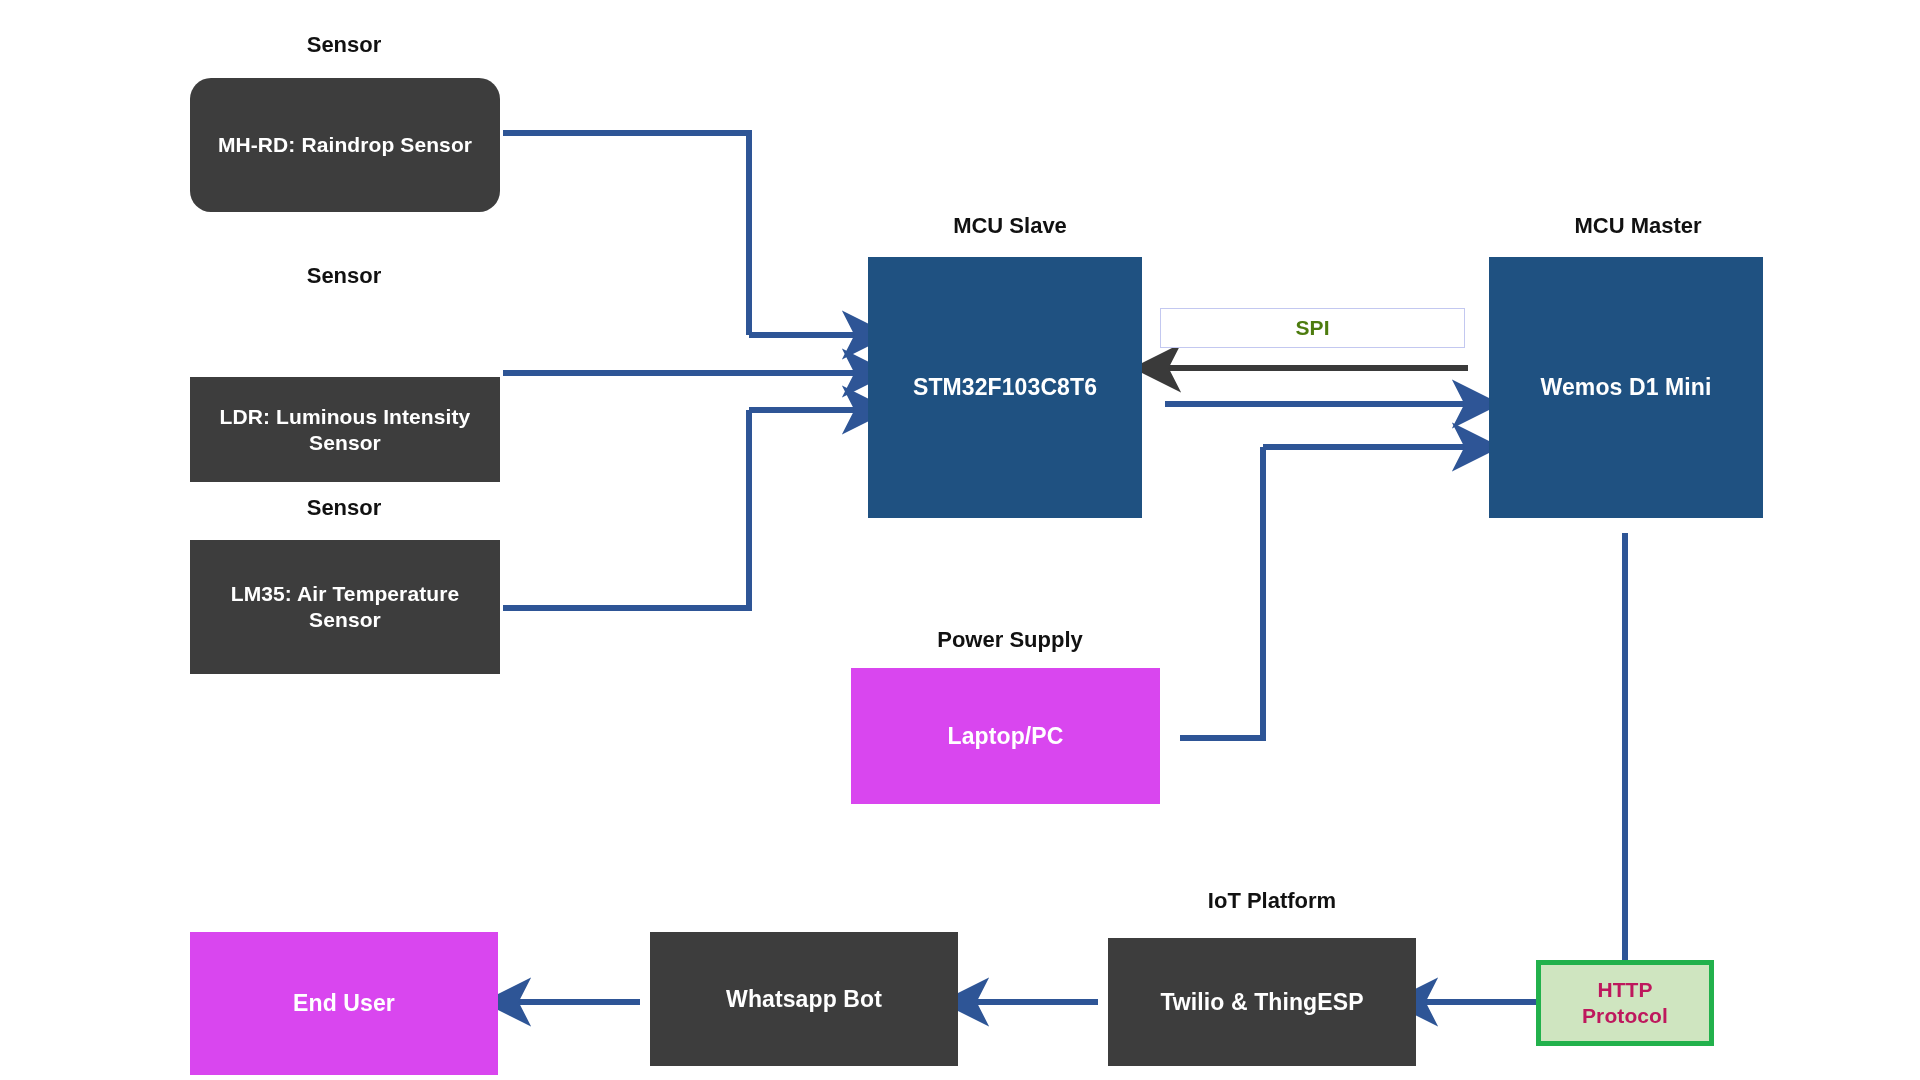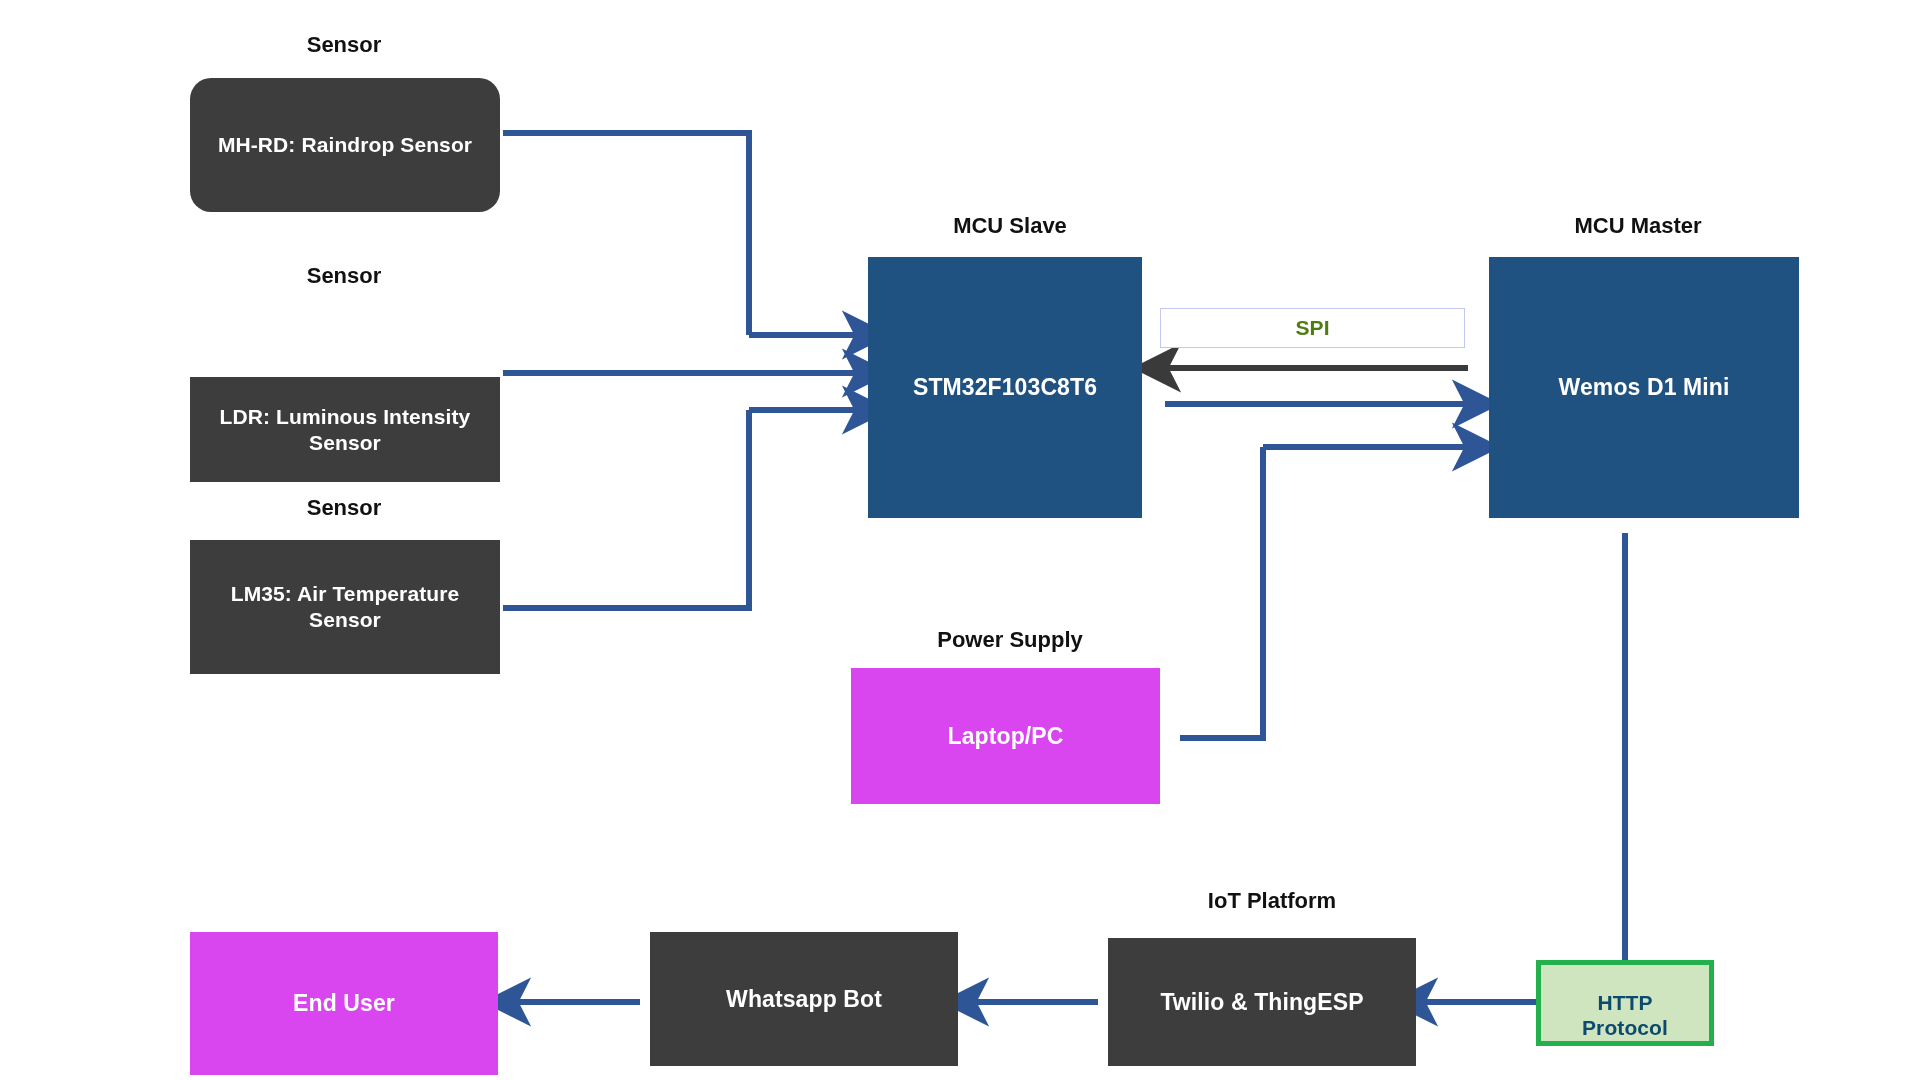--- a/index.html
+++ b/index.html
@@ -46,23 +46,22 @@
     background: #1f5181;
     color: #ffffff;
     align-items: center;
   }
   .node-green {
     background: #d946ef;
     color: #ffffff;
   }
   .node-httpbox {
     background: #cfe5c0;
-    color: #0c4a6e;
+    color: #be185d;
     border: 5px solid #22b14c;
-    align-items: flex-end;
   }
   .node-spi {
     background: #ffffff;
     color: #4d7c0f;
     border: 1px solid #c3c8f0;
   }
   .caption {
     position: absolute;
     font-weight: bold;
     color: #111111;
@@ -166,21 +165,21 @@
   </div>
 
   <div class="node node-blue" style="left:868px; top:257px; width:274px; height:261px; font-size:23px;">
     <span class="txt">STM32F103C8T6</span>
   </div>
 
   <div class="node node-spi" style="left:1160px; top:308px; width:305px; height:40px; font-size:21px;">
     <span class="txt">SPI</span>
   </div>
 
-  <div class="node node-blue" style="left:1489px; top:257px; width:310px; height:261px; font-size:23px;">
+  <div class="node node-blue" style="left:1489px; top:257px; width:274px; height:261px; font-size:23px;">
     <span class="txt">Wemos D1 Mini</span>
   </div>
 
   <div class="node node-green" style="left:851px; top:668px; width:309px; height:136px; font-size:23px;">
     <span class="txt">Laptop/PC</span>
   </div>
 
   <div class="node node-httpbox" style="left:1536px; top:960px; width:178px; height:86px; font-size:21px;">
     <span class="txt">HTTP
 Protocol</span>

